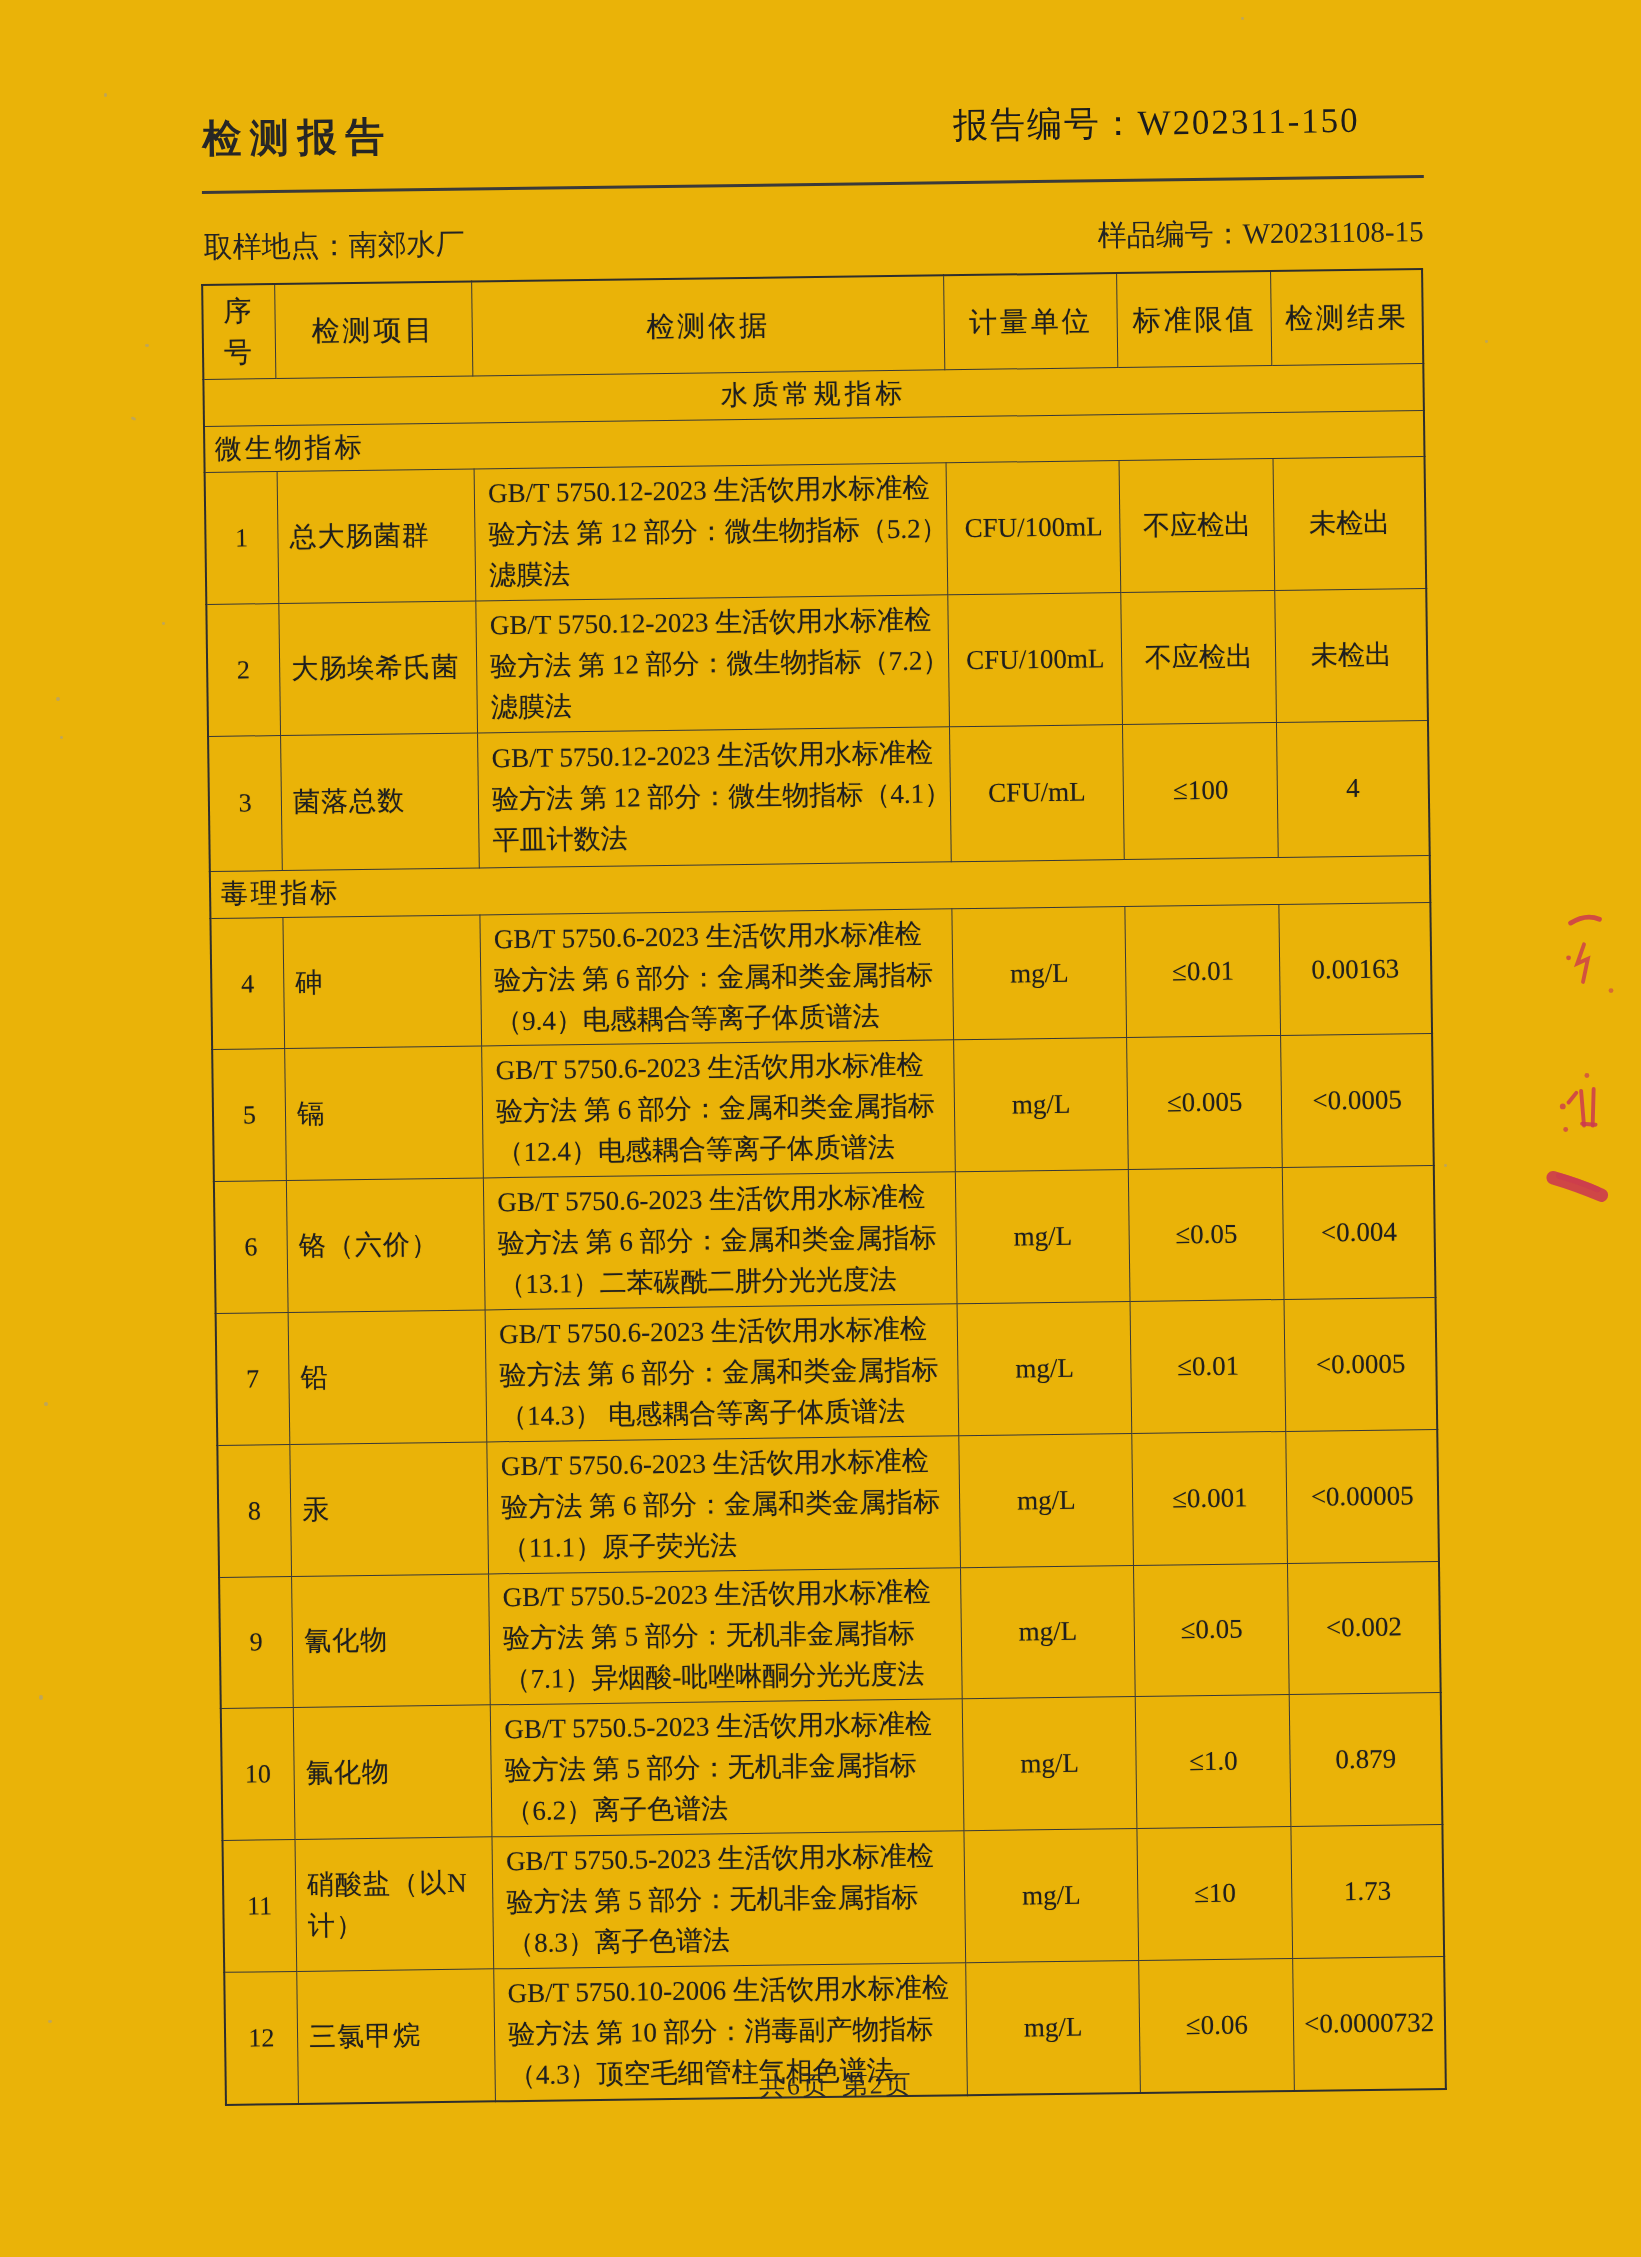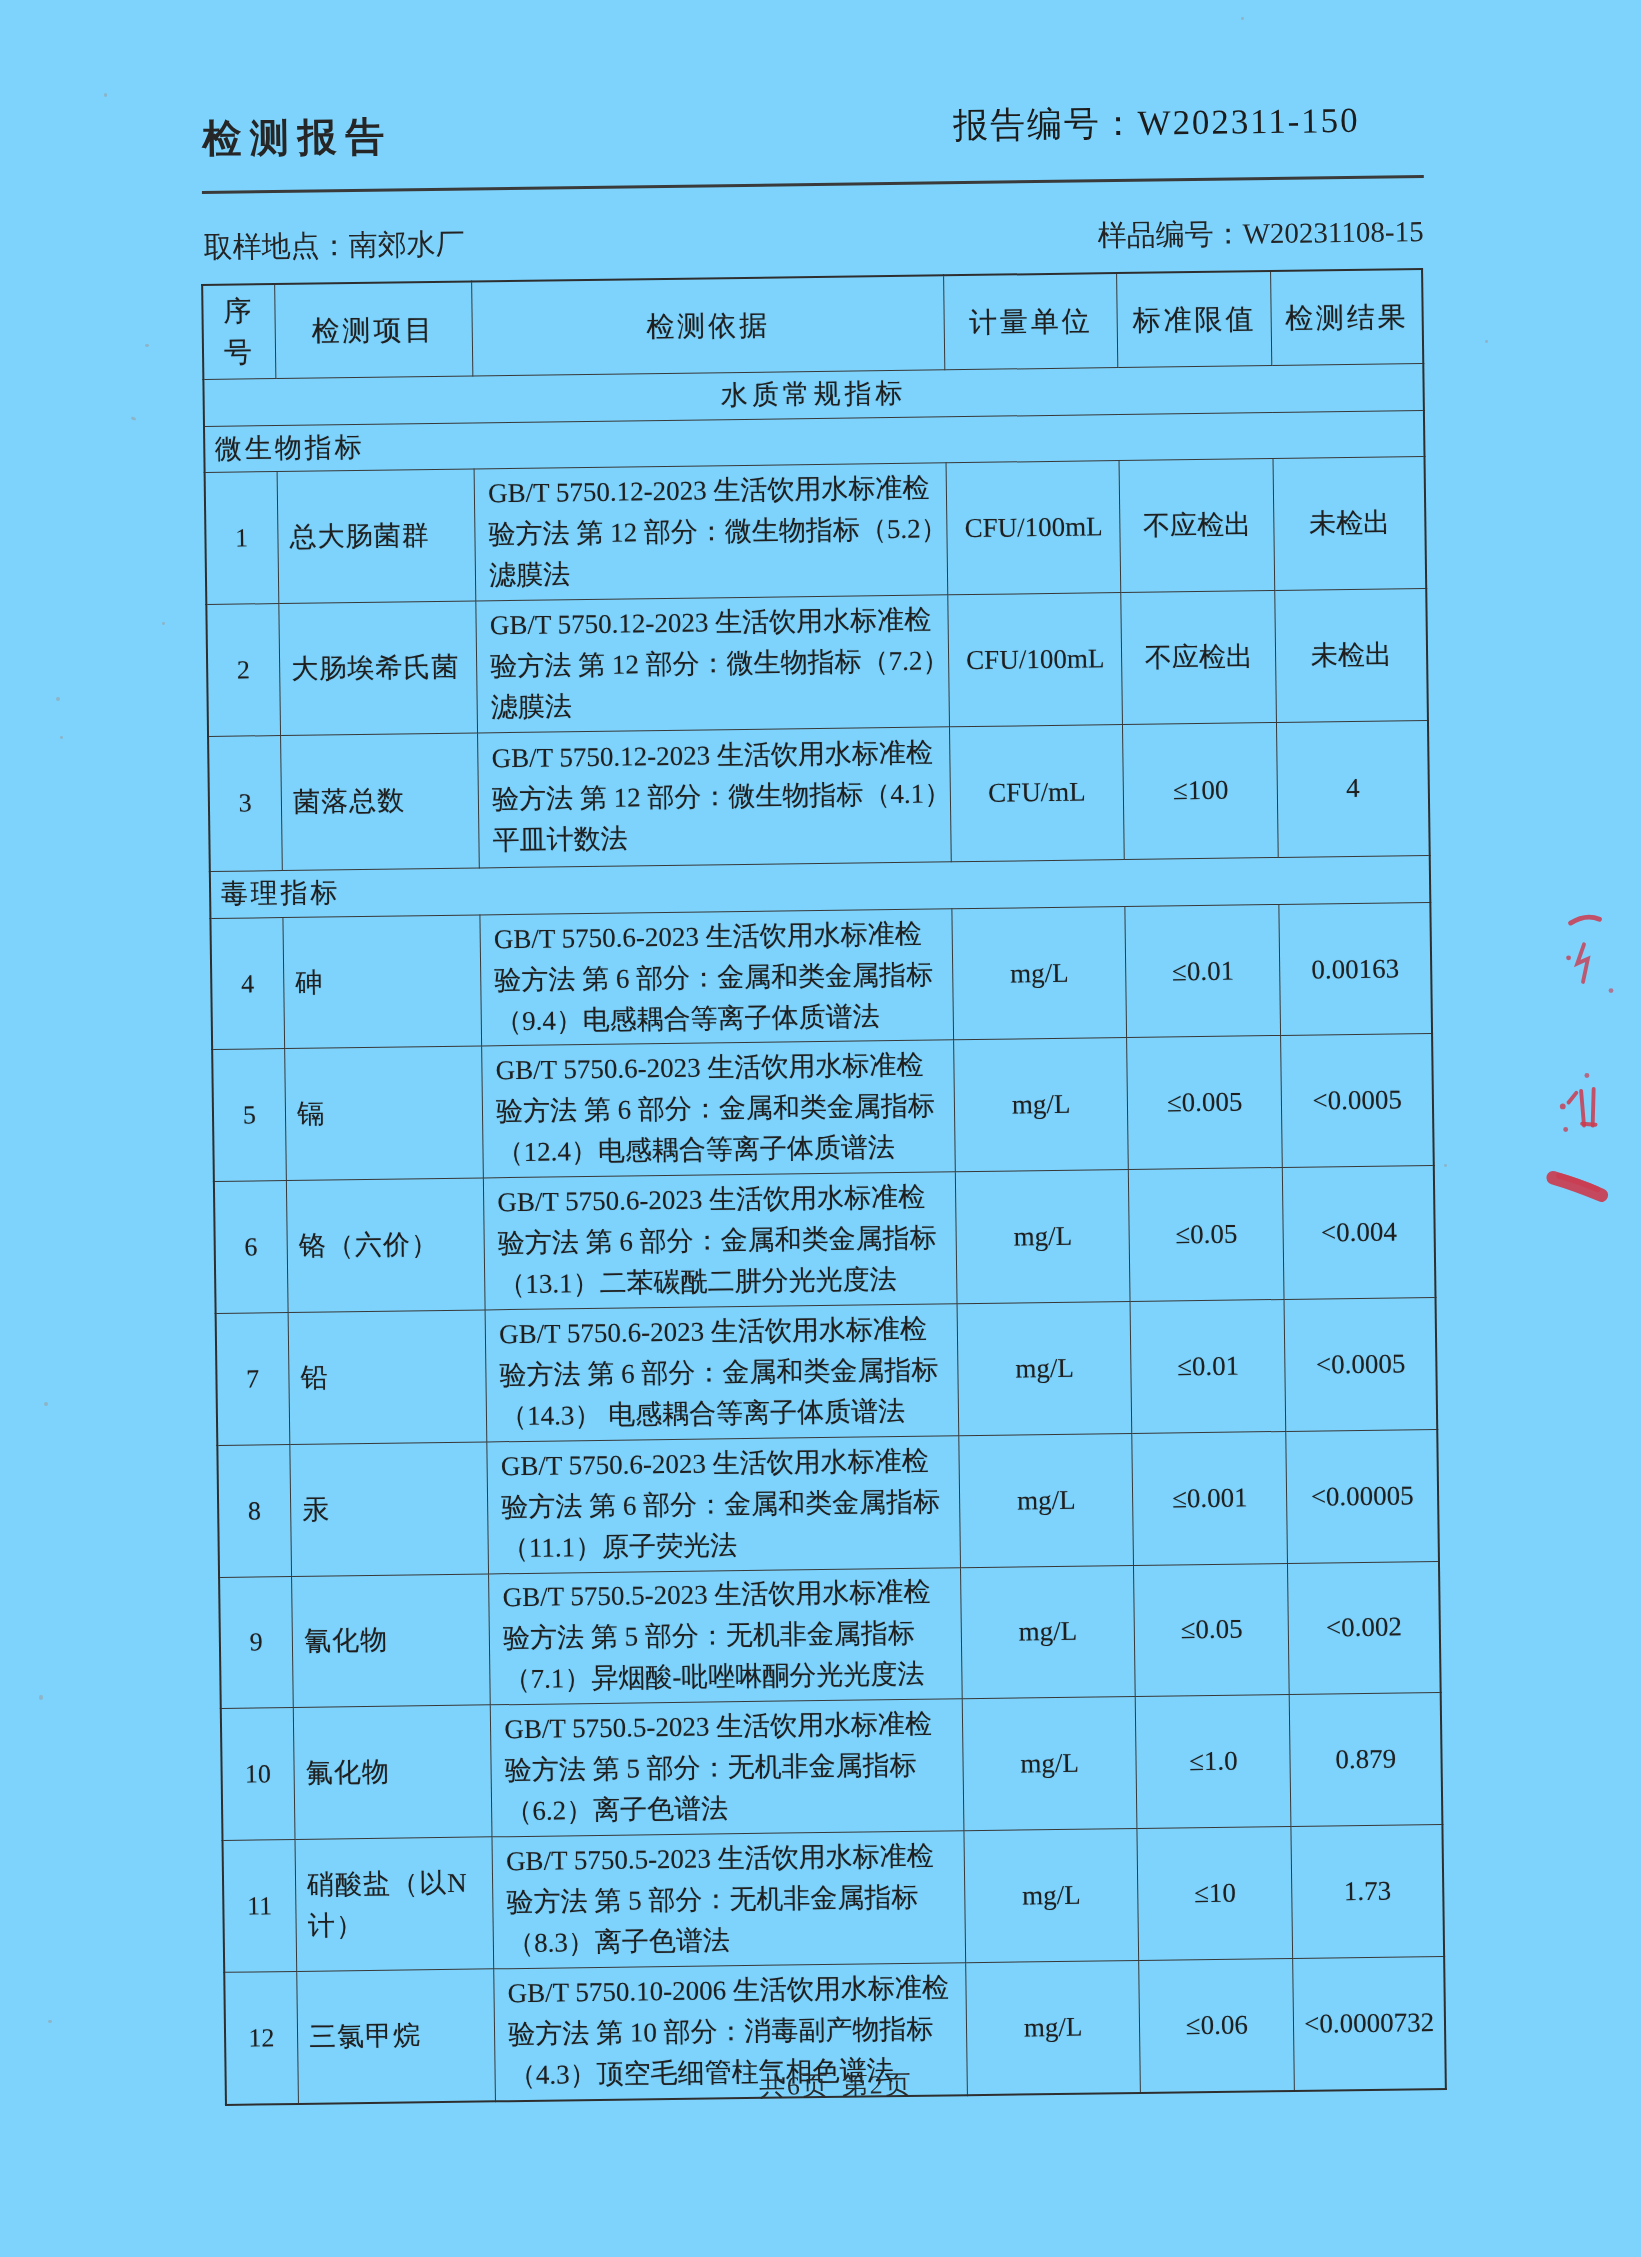--- a/index.html
+++ b/index.html
@@ -1,19 +1,19 @@
 <!DOCTYPE html>
 <html><head>
 <meta charset="utf-8">
 <style>
   html,body{margin:0;padding:0;}
   .page{
     position:relative;
     width:1641px;height:2257px;
-    background:#7dd3fc;
+    background:#eab308;
     overflow:hidden;
     font-family:"Liberation Serif","DejaVu Serif",serif;
     color:#1e1e1e;
   }
   .scan{
     position:absolute;left:0;top:0;width:1641px;height:2257px;
     transform:rotate(-0.75deg);
     transform-origin:821px 1110px;
   }
   .doc-title{

